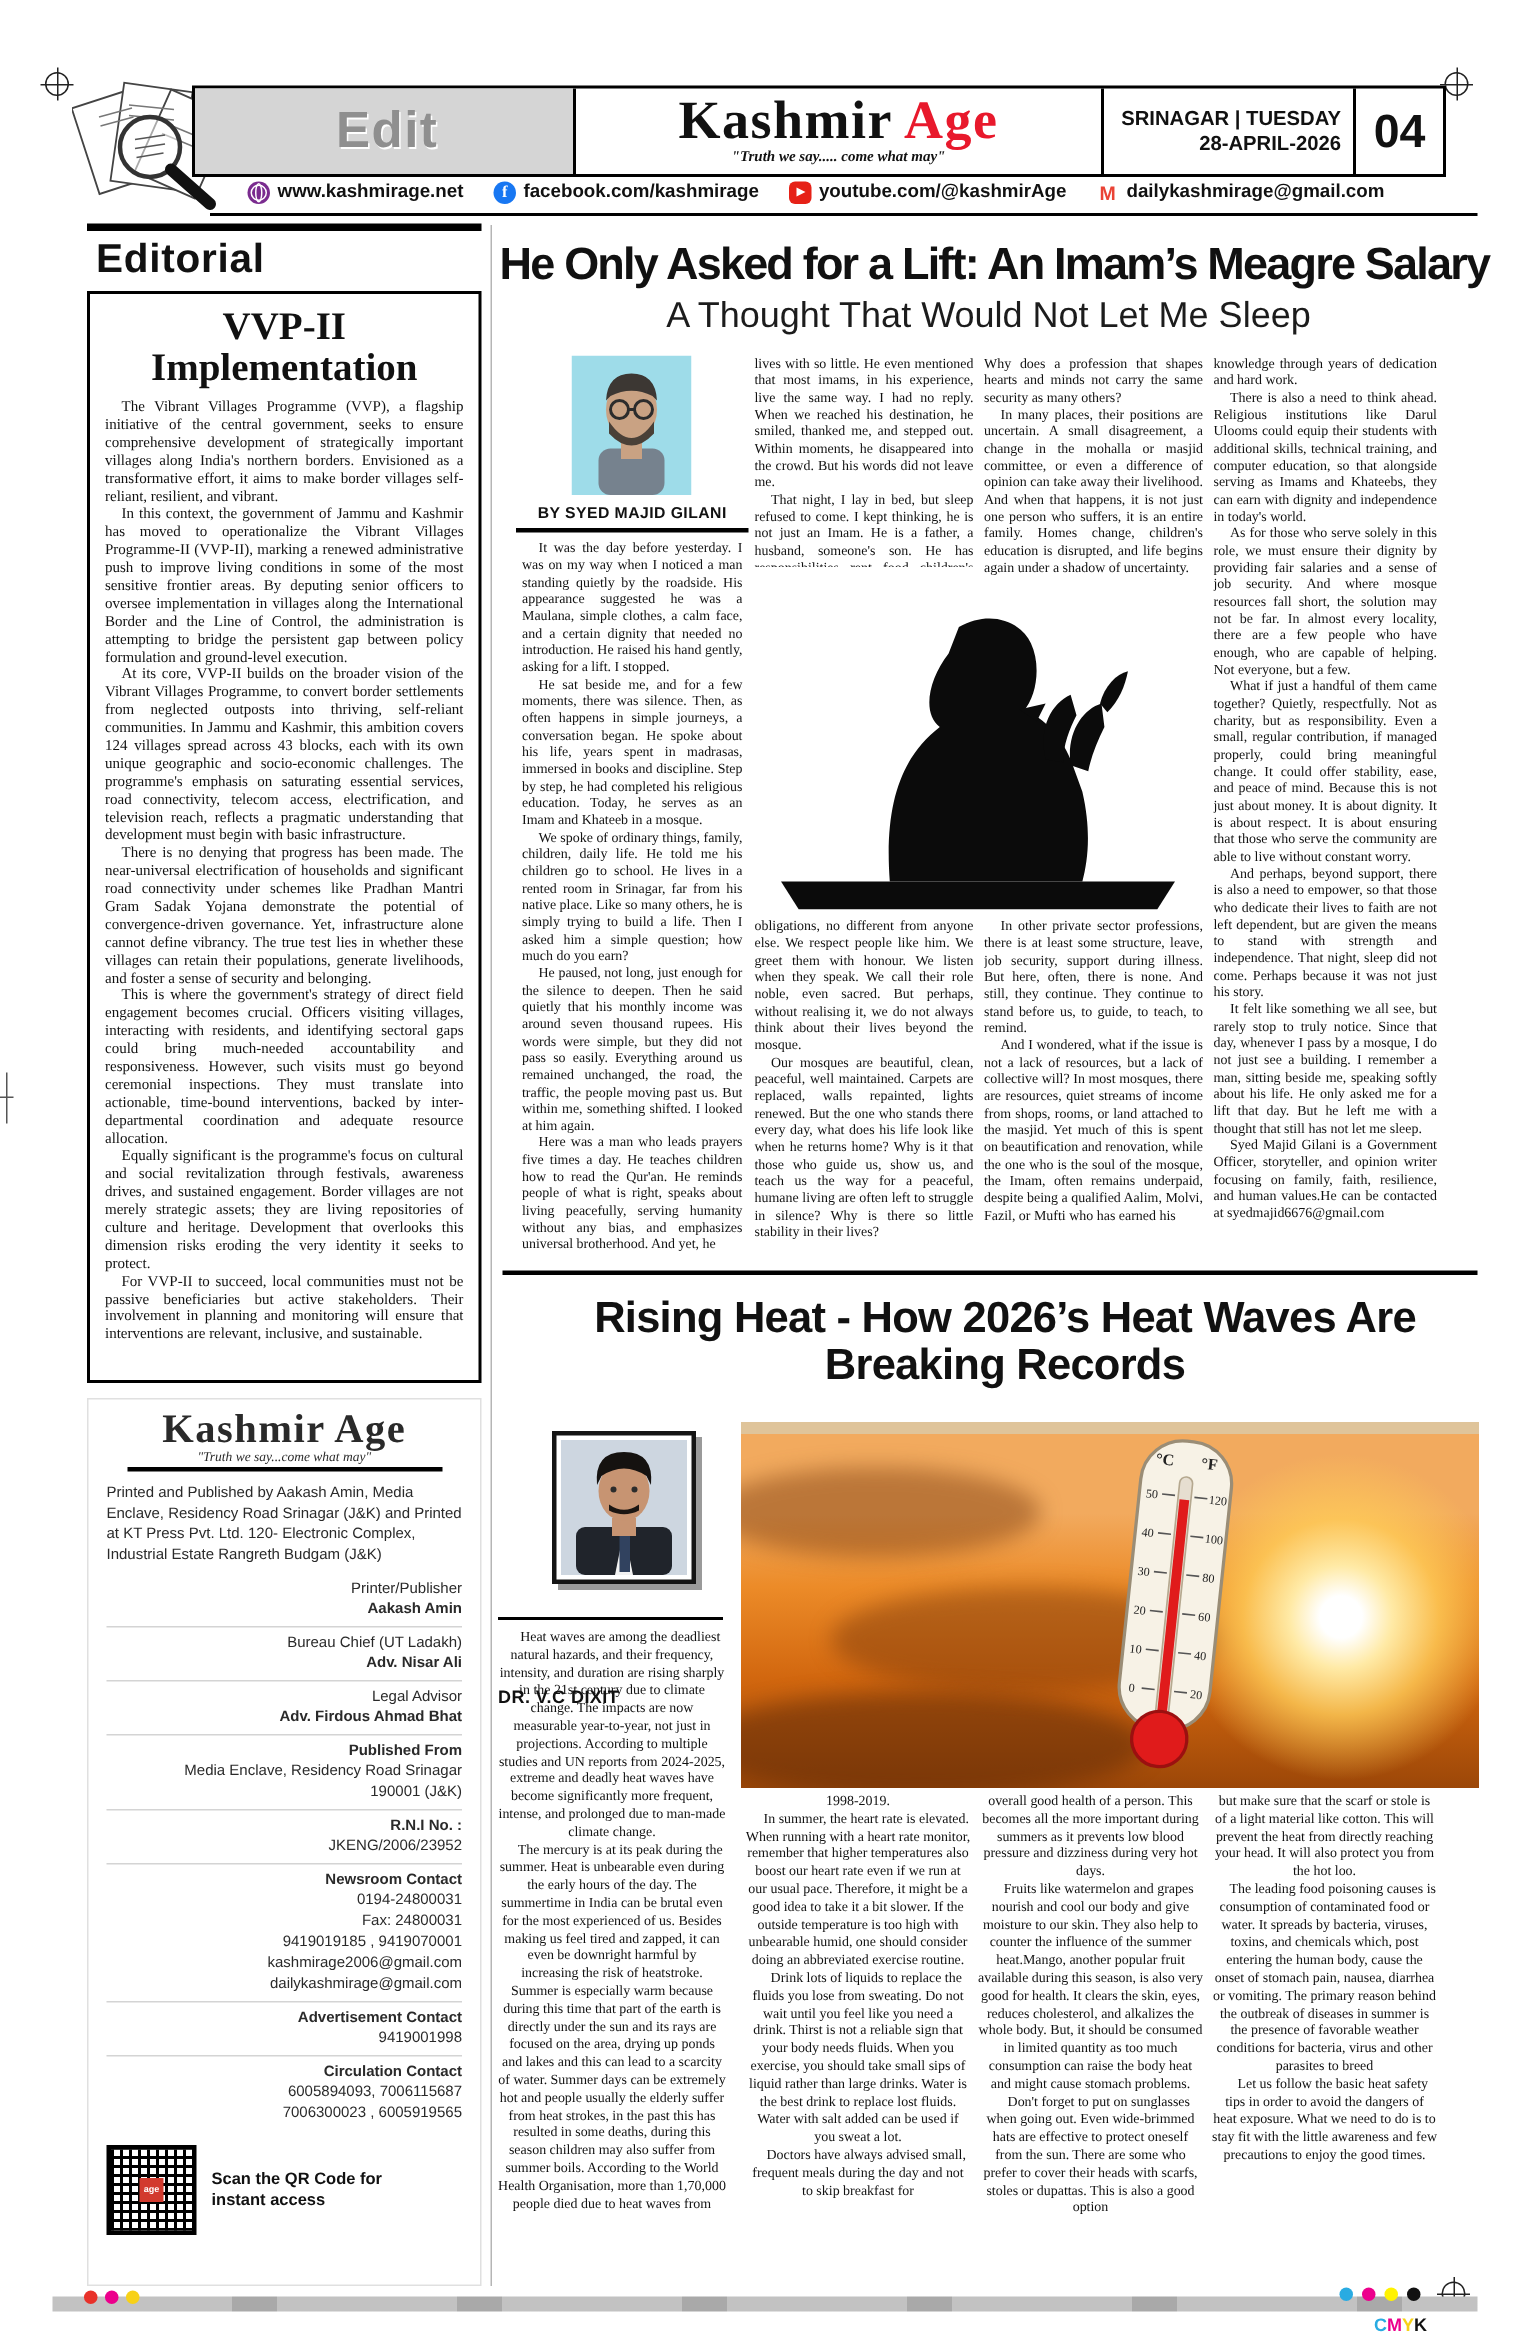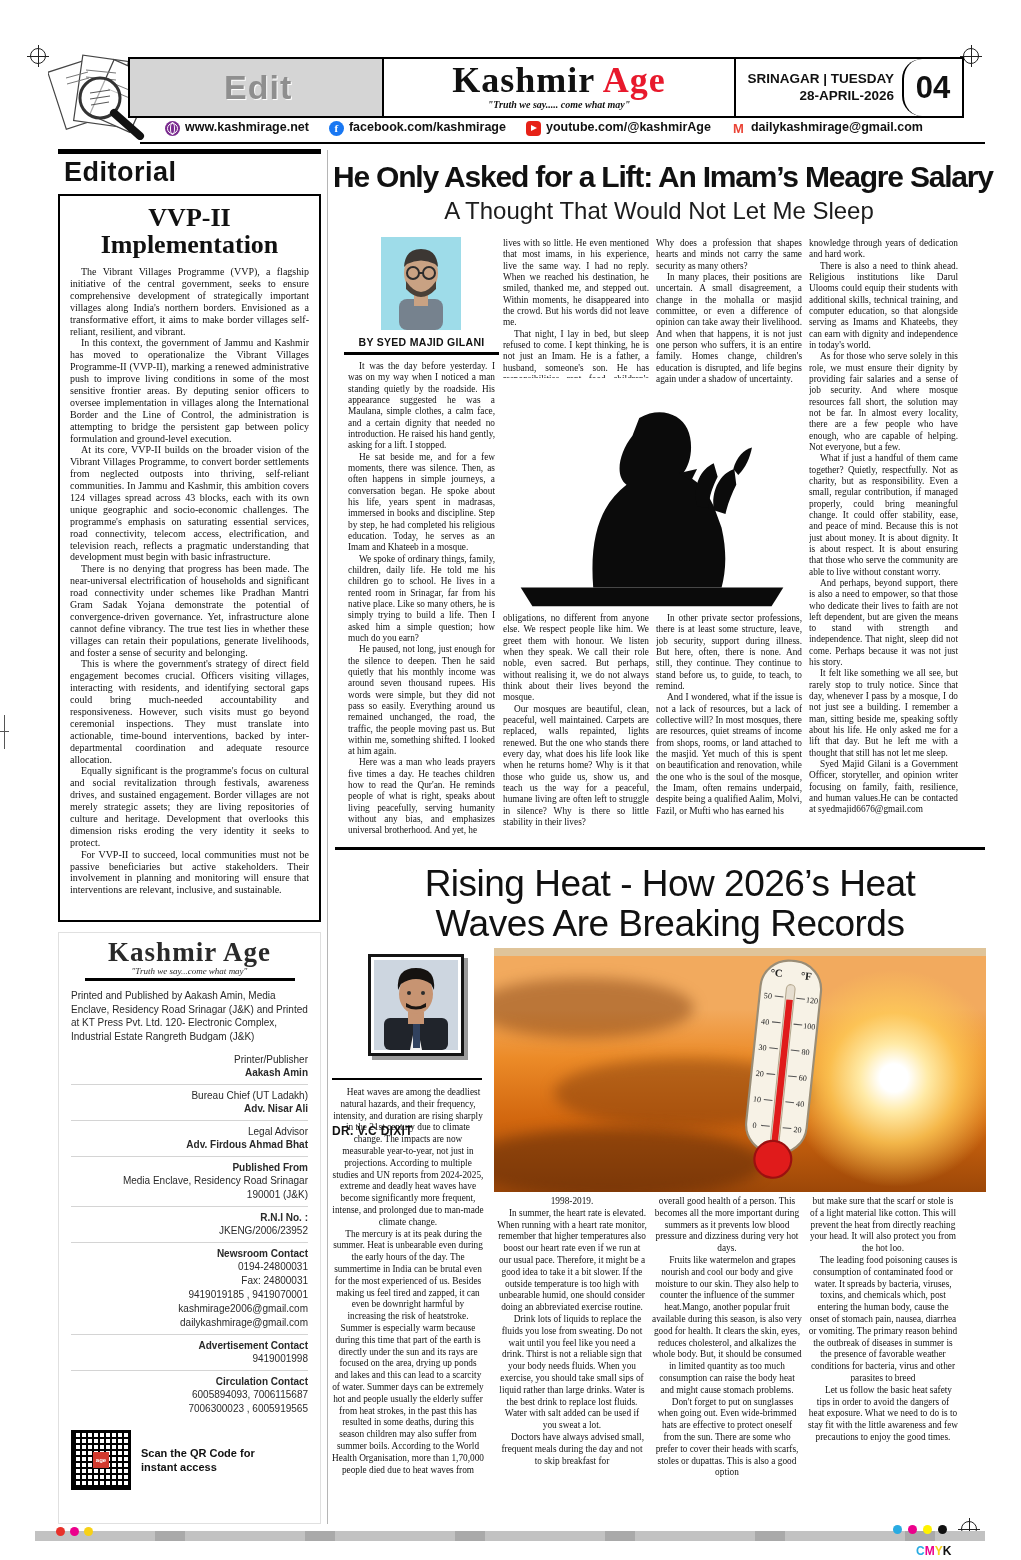--- a/index.html
+++ b/index.html
@@ -19,21 +19,21 @@
   .edit-word{font-family:"Liberation Sans",sans-serif;font-weight:800;font-size:34px;color:#8f8f8f;
              margin-left:94px;letter-spacing:1px;text-shadow:1px 1px 0 #fff;}
   .cell-mast{flex:1;text-align:center;padding-top:3px;}
   .mast-title{font-size:36px;font-weight:900;letter-spacing:1px;line-height:1;}
   .mast-red{color:#e8192c;}
   .mast-tag{font-size:10px;font-style:italic;font-weight:700;margin-top:1px;}
   .cell-date{width:168px;border-left:2px solid #000;display:flex;flex-direction:column;justify-content:center;
              align-items:flex-end;padding-right:8px;font-family:"Liberation Sans",sans-serif;
              font-weight:800;font-size:13.5px;line-height:1.25;}
   .cell-page{width:60px;border-left:2px solid #000;display:flex;align-items:center;justify-content:center;
-             font-family:"Liberation Sans",sans-serif;font-weight:900;font-size:31px;border-radius:20px;}
+             font-family:"Liberation Sans",sans-serif;font-weight:900;font-size:31px;}
   .contact-bar{display:flex;align-items:center;justify-content:center;gap:20px;
                font-family:"Liberation Sans",sans-serif;font-weight:700;font-size:12.5px;color:#111;}
   .cicon{width:15px;height:15px;display:inline-block;vertical-align:middle;margin-right:5px;border-radius:50%;}
   .ic-globe{background:#7a2b8f;position:relative;}
   .ic-globe:after{content:"";position:absolute;inset:2px;border:1px solid #fff;border-radius:50%;}
   .ic-globe:before{content:"";position:absolute;left:50%;top:1px;bottom:1px;width:5px;margin-left:-2.5px;border:1px solid #fff;border-radius:50%;box-sizing:border-box;}
   .ic-fb{background:#1877f2;color:#fff;font-weight:800;font-size:11px;text-align:center;line-height:15px;font-family:"Liberation Serif",serif;}
   .ic-yt{background:#e62117;border-radius:4px;position:relative;}
   .ic-yt:after{content:"";position:absolute;left:5px;top:4px;border-left:6px solid #fff;border-top:3.5px solid transparent;border-bottom:3.5px solid transparent;}
   .ic-gm{background:#fff;color:#ea4335;font-weight:900;font-size:13px;line-height:15px;text-align:center;border-radius:2px;font-family:"Liberation Sans",sans-serif;}
@@ -47,21 +47,21 @@
   .colbox{overflow:hidden;}
   .a1{font-size:9.3px;line-height:1.22;text-align:justify;}
   .heatcol{font-size:9.3px;line-height:1.27;text-align:center;}
   .cont p:first-child{text-indent:0;}
   
   .h1line{font-family:"Liberation Sans",sans-serif;font-weight:800;font-size:30px;letter-spacing:-1.2px;
           text-align:center;white-space:nowrap;}
   .h1sub{font-family:"Liberation Sans",sans-serif;font-weight:400;font-size:24px;text-align:center;color:#1c1c1c;}
   .byline{font-family:"Liberation Sans",sans-serif;font-weight:800;font-size:10.5px;text-align:center;letter-spacing:.3px;}
   
-  .h2line{font-family:"Liberation Sans",sans-serif;font-weight:400;font-size:37px;letter-spacing:-.5px;
+  .h2line{font-family:"Liberation Sans",sans-serif;font-weight:700;font-size:29px;letter-spacing:-.5px;
           line-height:1.07;text-align:center;}
   .photo-frame{border:3px solid #141414;background:#fff;box-shadow:4px 4px 0 #9a9a9a;padding:3px;box-sizing:border-box;}
   
   .imprint{box-sizing:border-box;padding:6px 12px;font-family:"Liberation Sans",sans-serif;font-size:10px;color:#2a2a2a;overflow:hidden;}
   .imp-logo{text-align:center;font-family:"Liberation Serif",serif;}
   .imp-logo-title{font-size:27px;font-weight:900;letter-spacing:1px;line-height:1;}
   .imp-logo-tag{font-size:9px;font-style:italic;margin-top:0;}
   .imp-logo-bar{height:3px;background:#000;width:210px;margin:2px auto 8px;}
   .imp-about{line-height:1.35;margin-bottom:6px;}
   .imp-sec{padding:4px 0;border-bottom:1px solid #d4d4d4;text-align:right;}

